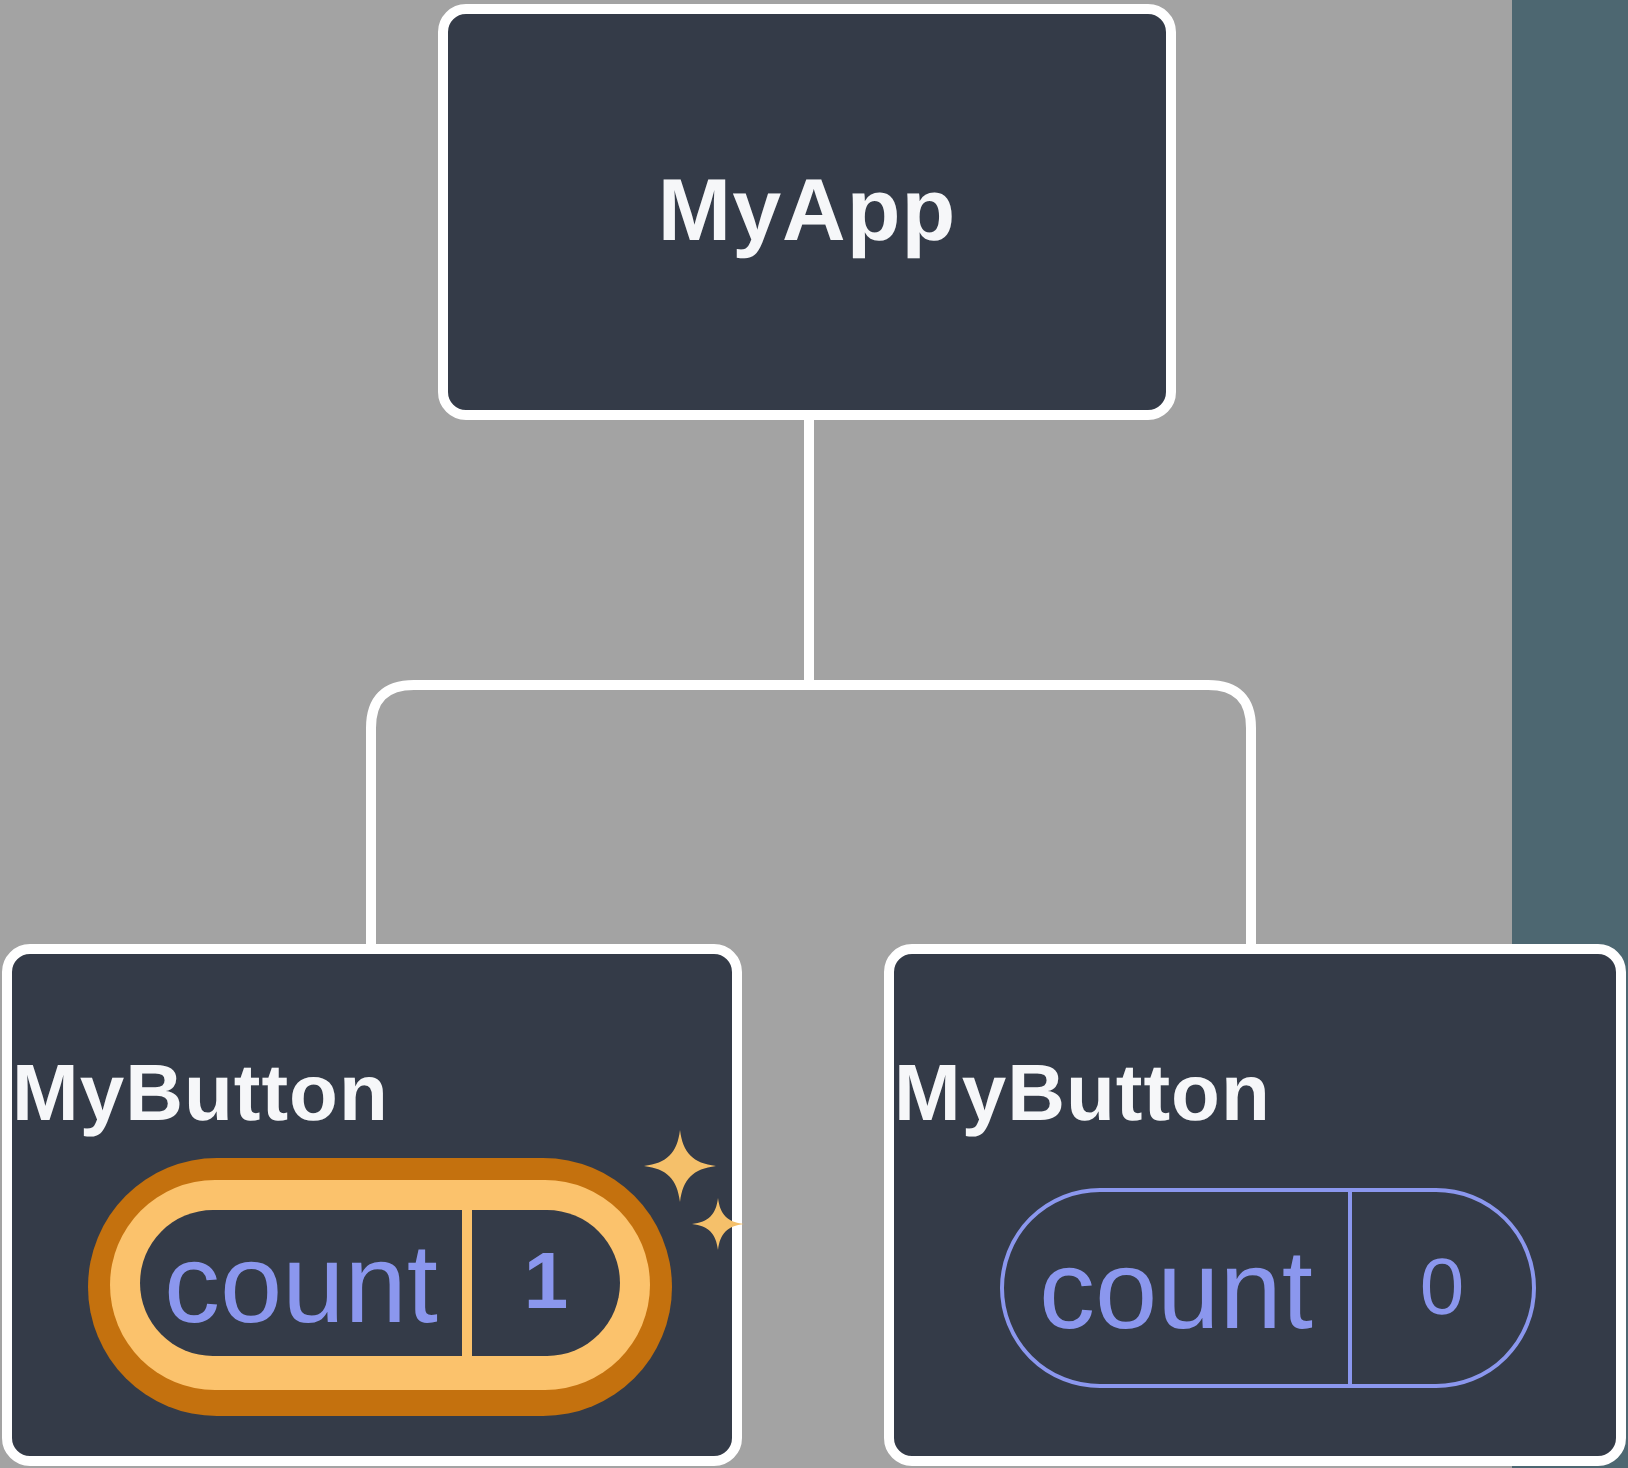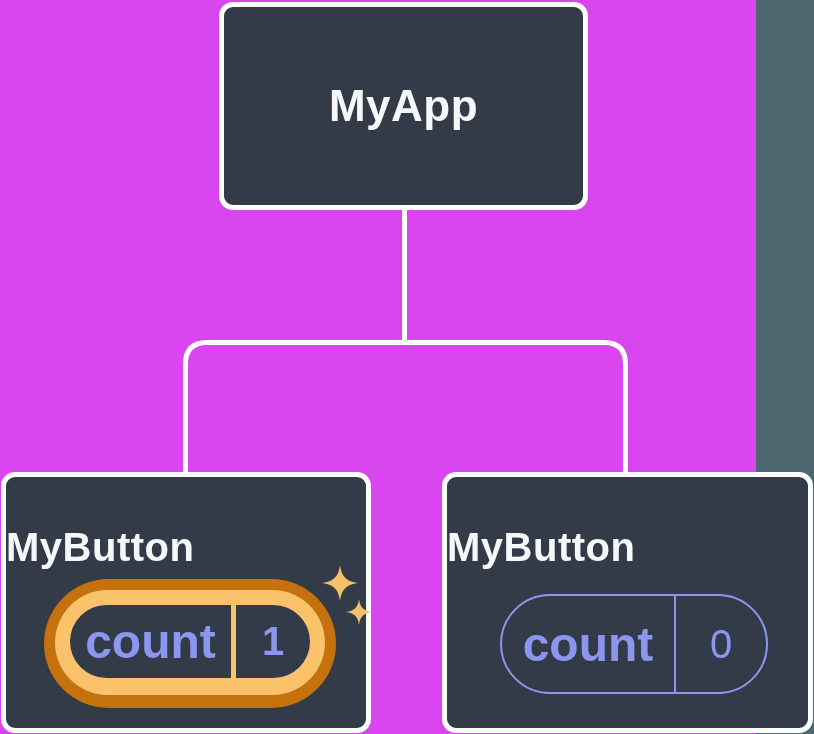--- a/index.html
+++ b/index.html
@@ -2,21 +2,21 @@
 <html><head>
 <meta charset="utf-8">
 <style>
   html, body { margin: 0; padding: 0; }
   body {
     width: 814px; height: 734px;
     background: #4d6771;
     font-family: "Liberation Sans", "DejaVu Sans", sans-serif;
     overflow: hidden;
   }
-  .scene { position: relative; width: 756px; height: 734px; background: #d946ef; }
+  .scene { position: relative; width: 756px; height: 734px; background: #a3a3a3; }
 
   .connectors { position: absolute; left: 0; top: 0; z-index: 0; }
   .connectors path { stroke: #ffffff; stroke-width: 5; fill: none; }
 
   .node {
     position: absolute;
     background: #343b48;
     border: 5px solid #ffffff;
     border-radius: 14px;
     box-sizing: border-box;
@@ -72,21 +72,21 @@
     display: flex; align-items: stretch; overflow: hidden;
   }
   .pill-plain .sect-key {
     width: 172px; display: flex; align-items: center; justify-content: center;
   }
   .pill-plain .divider-purple { width: 2px; background: #8b97ee; }
   .pill-plain .sect-val {
     flex: 1; display: flex; align-items: center; justify-content: center;
   }
 
-  .state-key   { font-size: 48px; font-weight: 700; color: #8b97ee; }
+  .state-key   { font-size: 56px; font-weight: 400; color: #8b97ee; }
   .state-val   { font-size: 40px; font-weight: 400; color: #8b97ee; }
   .state-val.bold { font-weight: 700; }
 
   .sparkles { position: absolute; left: 310px; top: 86px; z-index: 2; }
   .sparkles path { fill: #f5c06a; }
 </style>
 </head>
 <body>
 
 <div class="scene">

